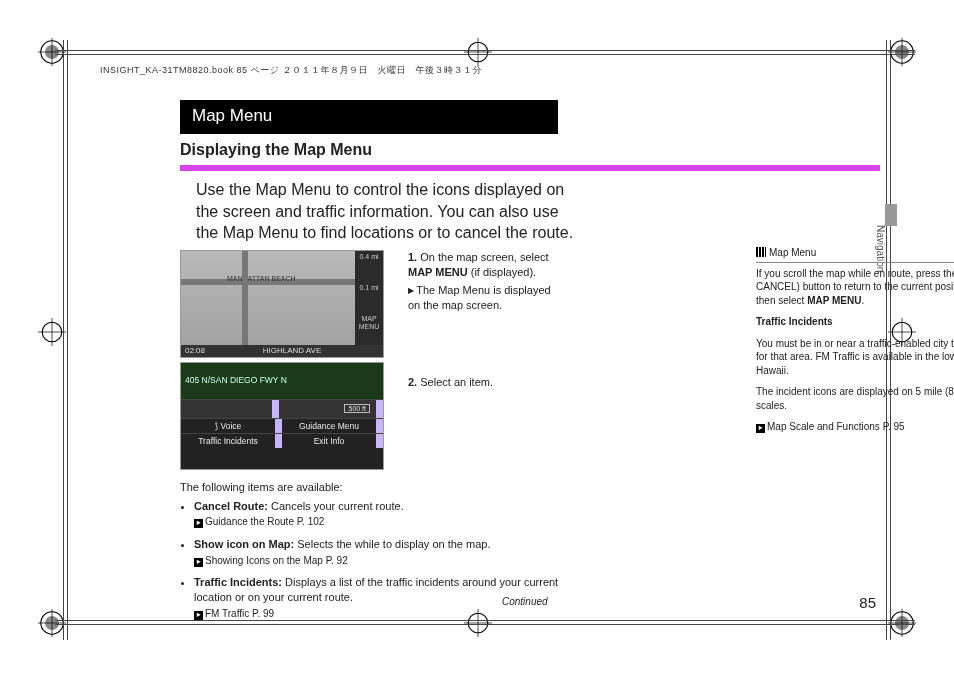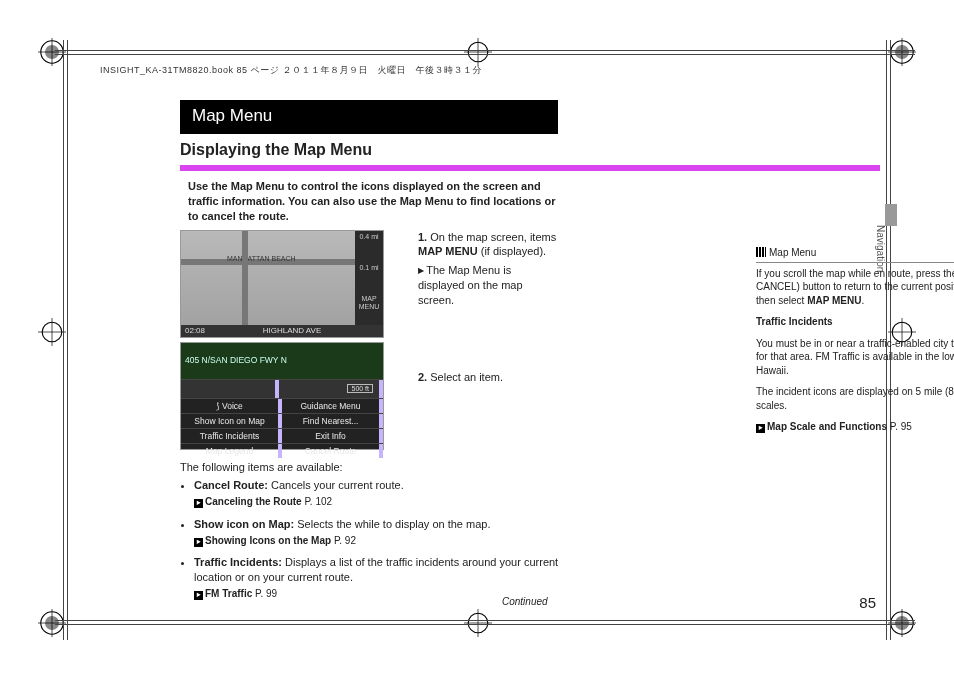--- a/index.html
+++ b/index.html
@@ -67,36 +67,34 @@
     font-weight: 400;
   }
   .h2 {
     font-size: 16px;
     font-weight: bold;
     padding: 7px 0 6px 0;
     border-bottom: 6px solid #d946ef;
     width: 700px;
   }
   .intro {
-    font-size: 11px;
+    font-size: 16px;
     line-height: 1.35;
-    margin: 8px 0 6px 8px;
+    margin: 8px 0 6px 16px;
     width: 380px;
-    font-weight: bold;
   }
 
   .leftcol {
     width: 380px;
     font-size: 11px;
     line-height: 1.35;
   }
   .figures {
     float: left;
     width: 228px;
-    margin-right: 10px;
   }
   .figure {
     width: 204px;
     background: #666;
     position: relative;
     box-sizing: border-box;
     border: 1px solid #999;
   }
   .fig-map { height: 108px; background: linear-gradient(#b9b9b9,#9f9f9f); }
   .fig-gap { height: 4px; background: transparent; border: none; }
@@ -104,21 +102,21 @@
   .fig-menu .menurow {
     display: flex;
     border-top: 1px solid #444;
   }
   .fig-menu .menurow div {
     flex: 1;
     color: #e8e8e8;
     font-size: 8.5px;
     text-align: center;
     padding: 2px 0;
-    border-right: 4px solid #c4b5fd;
+    border-right: 7px solid #c4b5fd;
     white-space: nowrap;
     overflow: hidden;
   }
   .fig-menu .toprow {
     background: #1a3a1a;
     color: #cfe;
     font-size: 8.5px;
     padding: 12px 4px;
     height: 12px;
     white-space: nowrap;
@@ -204,21 +202,21 @@
   .xref {
     font-size: 10px;
     margin-top: 2px;
   }
   .xref .sq {
     display: inline-block; width: 9px; height: 9px; background:#000;
     color:#fff; font-size:8px; text-align:center; line-height:9px;
     margin-right: 2px;
     position: relative; top:1px;
   }
-  .xref .t { font-weight: bold; }
+  .xref .t { font-weight: normal; }
 
   .sidebar {
     position: absolute;
     left: 576px;
     top: 0;
     width: 290px;
     font-size: 10px;
     line-height: 1.35;
   }
   .sidebar-head {
@@ -361,55 +359,47 @@
             </div>
             <div class="menurow secondrow">
               <div></div>
               <div class="cell-right"><span class="scalebar">500 ft</span></div>
             </div>
             <div class="menurow">
                 <div><span>⟆</span>&nbsp;<span>Voice</span></div>
                 <div>Guidance Menu</div>
               </div>
             <div class="menurow">
-                <div>Show Icon on Map</div>
-                <div>Find Nearest...</div>
-              </div>
-            <div class="menurow">
                 <div>Traffic Incidents</div>
                 <div>Exit Info</div>
               </div>
-            <div class="menurow">
-                <div>Map Legend</div>
-                <div>Cancel Route</div>
-              </div>
           </div>
         </div>
 
         <div class="steps">
           <div>
             <span class="b">1.</span>
-            <span>On the map screen, items </span><span class="b">MAP MENU</span><span> (if displayed).</span>
+            <span>On the map screen, select </span><span class="b">MAP MENU</span><span> (if displayed).</span>
             <div class="sub">The Map Menu is displayed on the map screen.</div>
           </div>
           <div style="height:62px"></div>
           <div>
             <span class="b">2.</span>
             <span>Select an item.</span>
           </div>
         </div>
 
         <div class="clear"></div>
 
         <div class="itemsavail leftcol">
           <div>The following items are available:</div>
           <ul>
             <li>
               <span class="b">Cancel Route:</span><span> Cancels your current route.</span>
-              <div class="xref"><span class="sq">⯈</span><span class="t">Canceling the Route</span> <span>P. 102</span></div>
+              <div class="xref"><span class="sq">⯈</span><span class="t">Guidance the Route</span> <span>P. 102</span></div>
             </li>
             <li>
               <span class="b">Show icon on Map:</span><span> Selects the while to display on the map.</span>
               <div class="xref"><span class="sq">⯈</span><span class="t">Showing Icons on the Map</span> <span>P. 92</span></div>
             </li>
             <li>
               <span class="b">Traffic Incidents:</span><span> Displays a list of the traffic incidents around your current location or on your current route.</span>
               <div class="xref"><span class="sq">⯈</span><span class="t">FM Traffic</span> <span>P. 99</span></div>
             </li>
           </ul>

